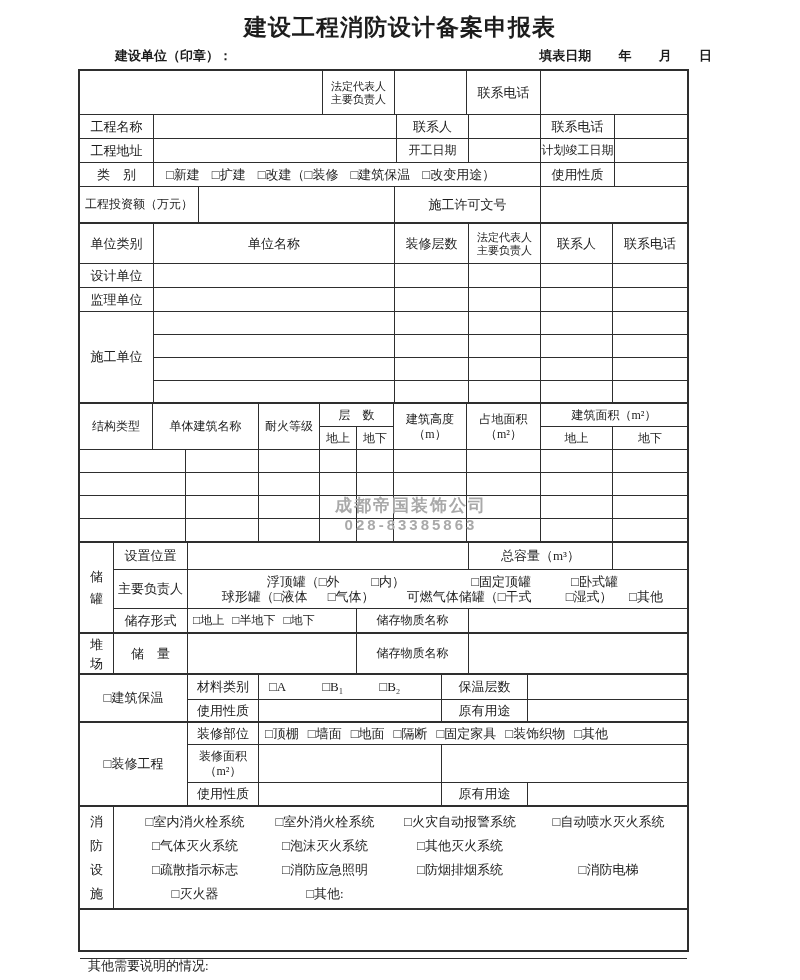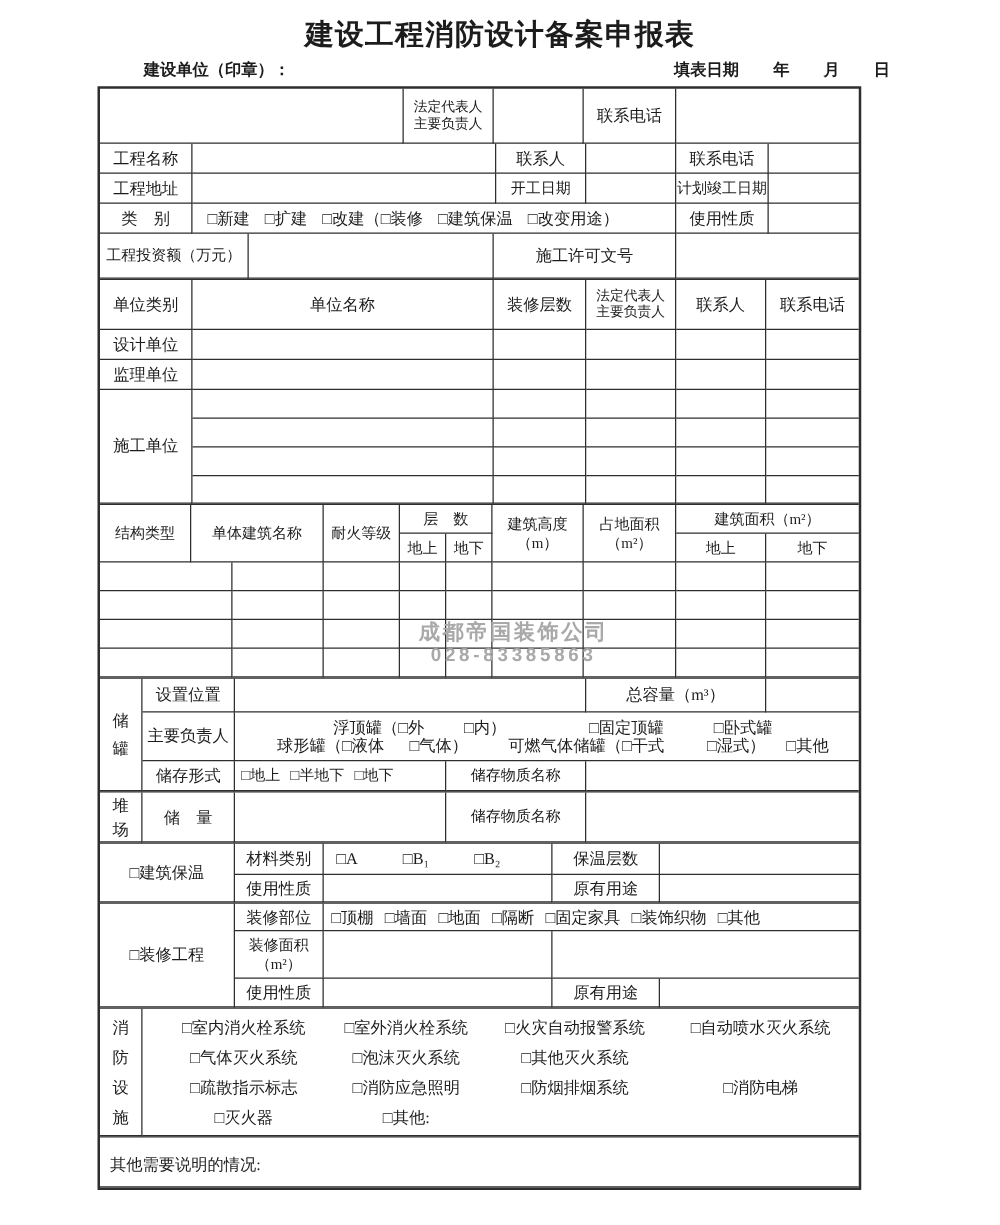--- a/index.html
+++ b/index.html
@@ -20,21 +20,21 @@
   .c{border-right:1px solid #2e2e2e;border-bottom:1px solid #2e2e2e;box-sizing:border-box;
      display:flex;align-items:center;justify-content:center;text-align:center;
      line-height:1.18;overflow:visible;}
   .c.last{border-right:none;}
   .l{justify-content:flex-start;text-align:left;padding-left:8px;}
   .col2{flex-direction:column;justify-content:center;}
   .blk{display:block;}
   .small{font-size:11px;}
   .f12{font-size:12px;}
   .nowrap{white-space:nowrap;}
-  .top{align-items:flex-start;padding-top:14px;}
+  .top{align-items:flex-start;padding-top:0;margin-top:48px;}
   
   .h22{height:22px;} .h23{height:23px;} .h24{height:24px;} .h25{height:25px;}
   .h27{height:27px;} .h36{height:36px;} .h38{height:38px;} .h39{height:39px;}
   .h40{height:40px;} .h44{height:44px;} .h46{height:46px;} .h102{height:102px;}
   
   .w-a{width:74px;} .w-b{width:243px;} .w-c{width:72px;} .w-d{width:72px;} .w-e{width:74px;}
   .w-cat{width:387px;} .w-inv{width:119px;} .w-invv{width:196px;} .w-perm{width:146px;}
   
   .u-a{width:74px;} .u-b{width:241px;} .u-c{width:74px;} .u-d{width:72px;} .u-e{width:72px;}
   

